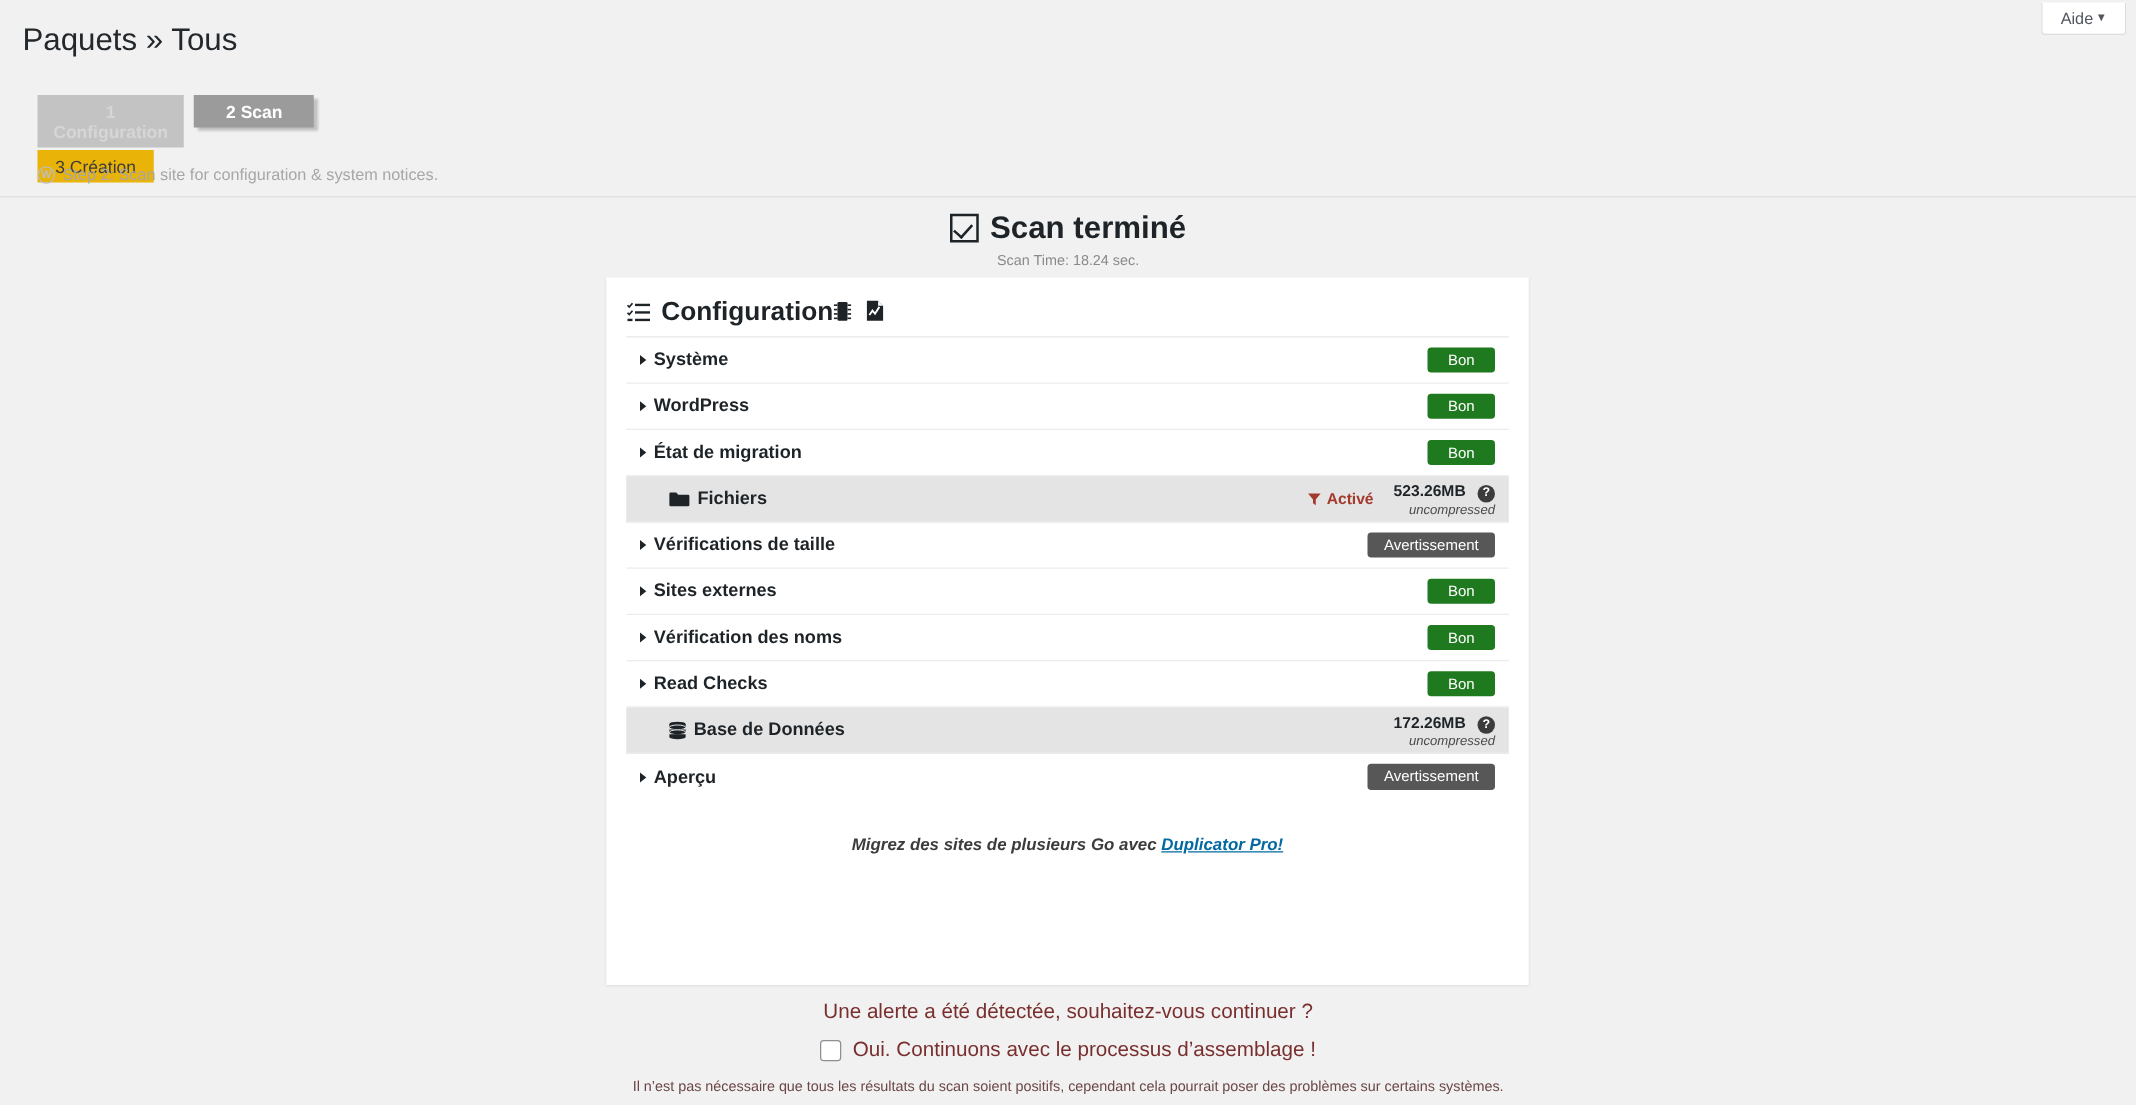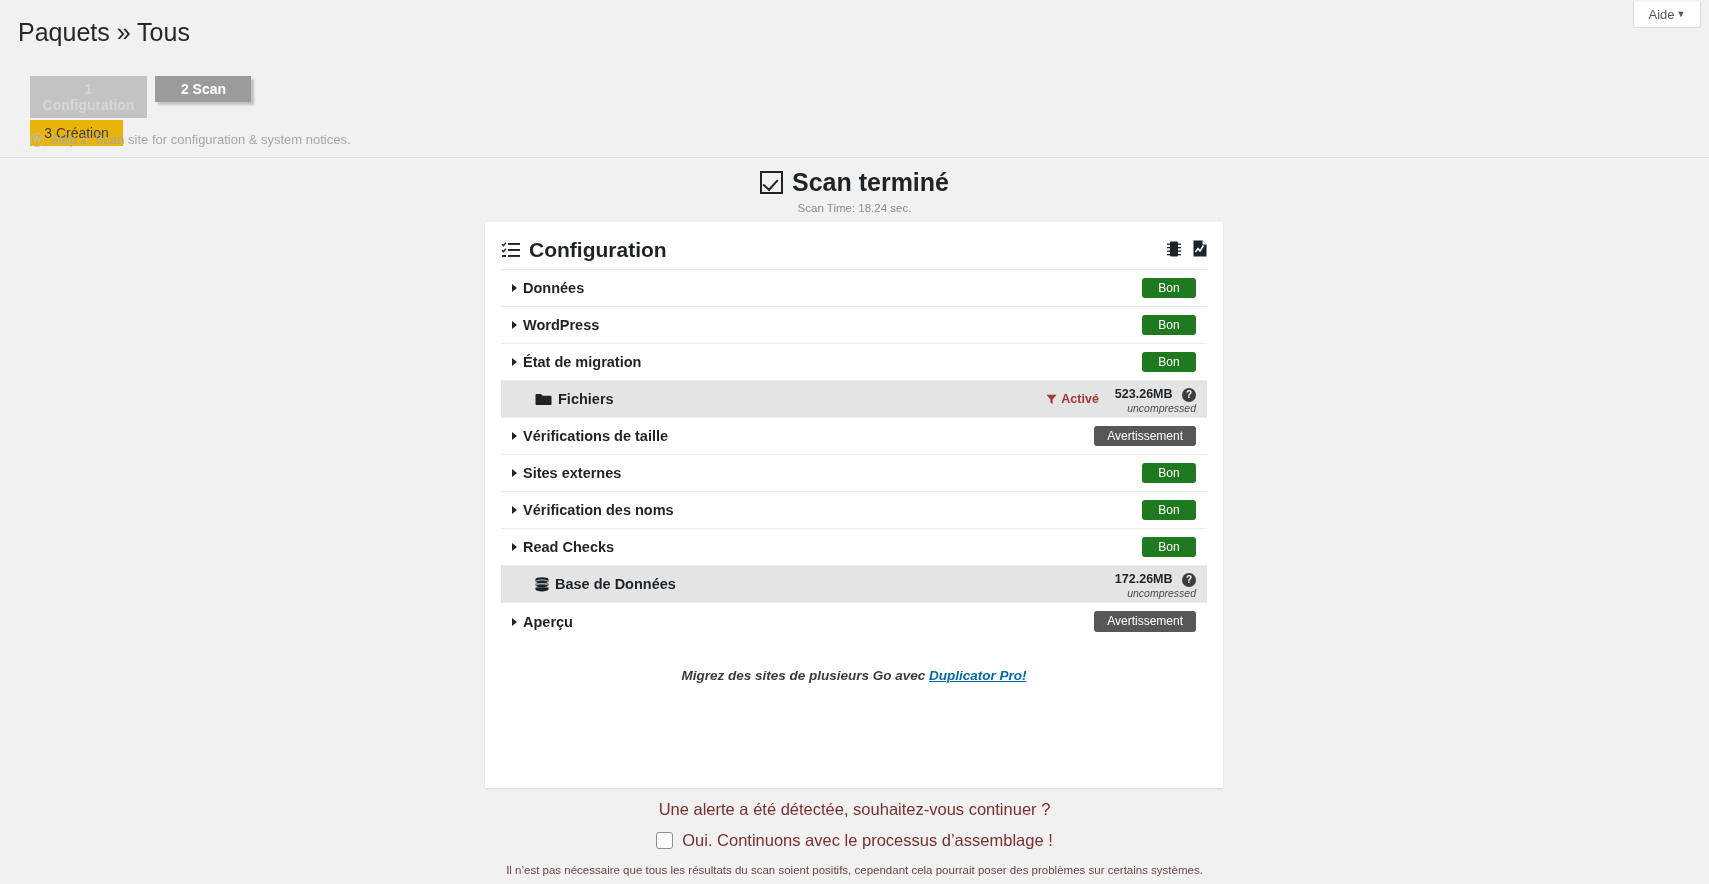--- a/index.html
+++ b/index.html
@@ -165,21 +165,21 @@
     width: 738px;
     height: 566px;
     background: #ffffff;
     box-shadow: 0 1px 2px rgba(0,0,0,0.10);
   }
   .card-inner { padding: 0 16px; }
 
   .section-head {
     display: flex;
     align-items: flex-end;
-    justify-content: space-between;
+    justify-content: flex-start;
     padding: 16px 0 8px 0;
     border-bottom: 1px solid #e7e7e7;
   }
   .section-title {
     font-size: 21px;
     font-weight: bold;
     color: #1d2327;
     display: flex;
     align-items: center;
     gap: 8px;
@@ -399,21 +399,21 @@
             <path d="M2.5 12 L5 8.5 L7 11 L10.5 5.5" stroke="#ffffff" stroke-width="1.5" fill="none"></path>
           </svg>
         </span>
       </div>
     </div>
 
     <div class="rows">
       <div class="row">
         <span class="row-label">
           <span class="caret-right"></span>
-          <span>Données</span>
+          <span>Système</span>
         </span>
         <span class="badge badge-good">Bon</span>
       </div>
       <div class="row">
         <span class="row-label">
           <span class="caret-right"></span>
           <span>WordPress</span>
         </span>
         <span class="badge badge-good">Bon</span>
       </div>

